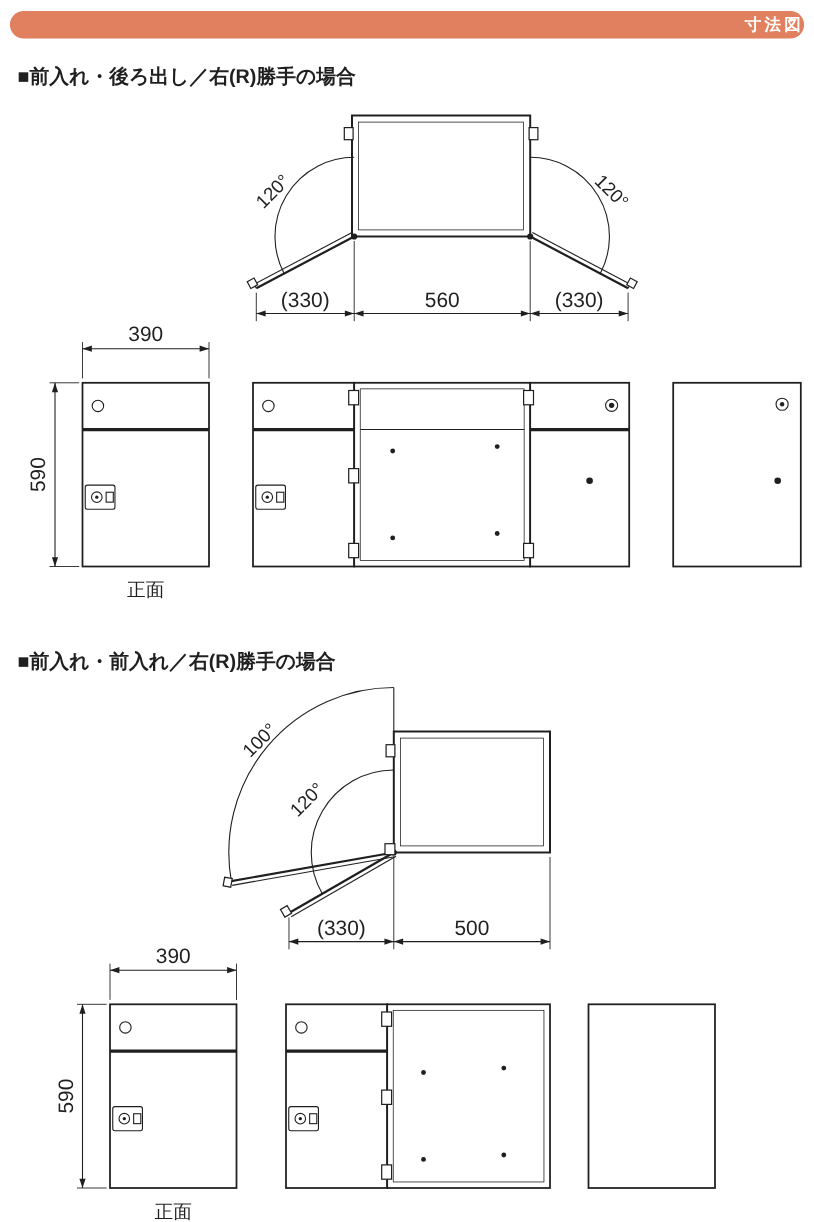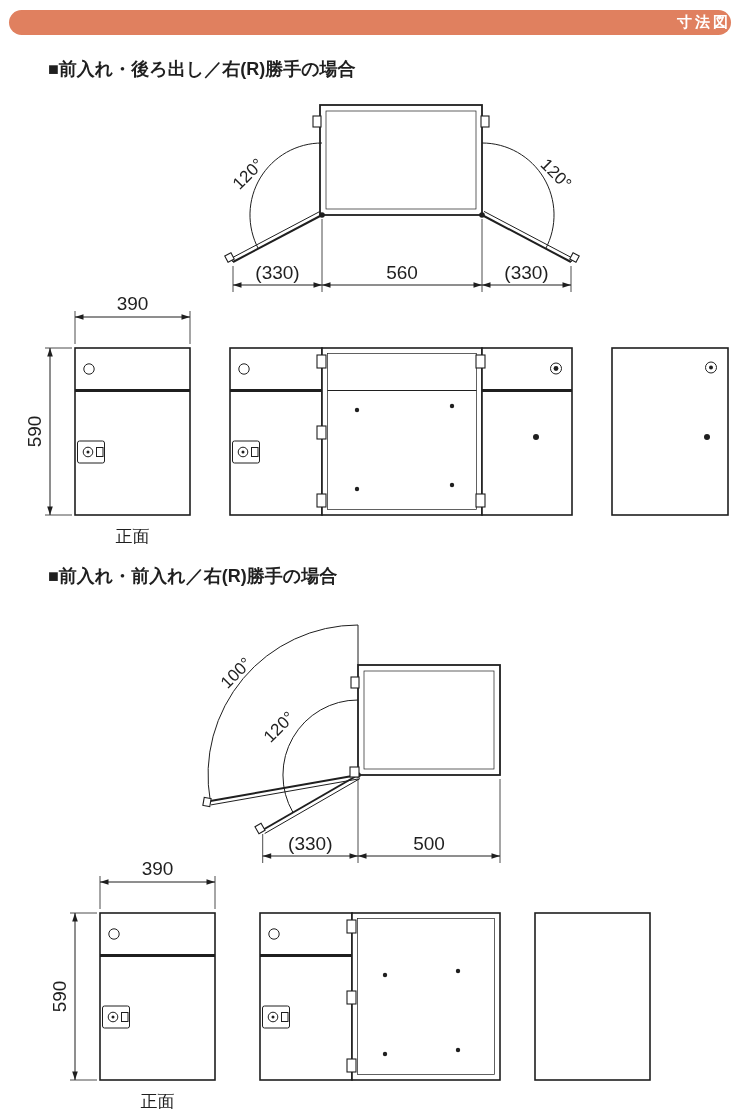--- a/index.html
+++ b/index.html
@@ -1,23 +1,23 @@
 <!DOCTYPE html>
 <html style="--accent: #E0805F; --line: #1F1F1F;"><head>
 <meta charset="utf-8">
 <style>
   html,body{margin:0;padding:0;background:#fff;}
   .page{position:relative;width:740px;height:1111px;background:#fff;overflow:hidden;
         font-family:"Liberation Sans",sans-serif;color:var(--line,#1f1f1f);}
   .title-bar{position:absolute;left:9px;top:10px;width:722px;height:25px;border-radius:13px;
         background:var(--accent,#E0805F);color:#fff;display:flex;align-items:center;justify-content:flex-end;
         font-size:15px;font-weight:bold;letter-spacing:3px;}
-  .heading{position:absolute;left:16px;font-size:18px;font-weight:bold;color:var(--line,#1a1a1a);white-space:nowrap;margin-left:32px;}
+  .heading{position:absolute;left:16px;font-size:18px;font-weight:bold;color:var(--line,#1a1a1a);white-space:nowrap;}
   .h1{top:57px;}
-  .h2{top:564px;}
+  .h2{top:589px;}
   svg.draw{position:absolute;left:0;}
   #svg1{top:90px;}
   #svg2{top:615px;}
   .ln{fill:none;stroke:var(--line,#1f1f1f);}
   .box{fill:#fff;stroke:var(--line,#1f1f1f);}
   .wf{fill:#fff;stroke:var(--line,#1f1f1f);stroke-width:1.1;}
   .fl{fill:var(--line,#1f1f1f);stroke:none;}
   .w07{stroke-width:0.7}.w1{stroke-width:1}.w15{stroke-width:1.6}.w18{stroke-width:1.8}
   .w2{stroke-width:2}.w3{stroke-width:3}.thin{stroke-width:0.8}
   text.dim{font-family:"Liberation Sans",sans-serif;font-size:19px;font-weight:500;

